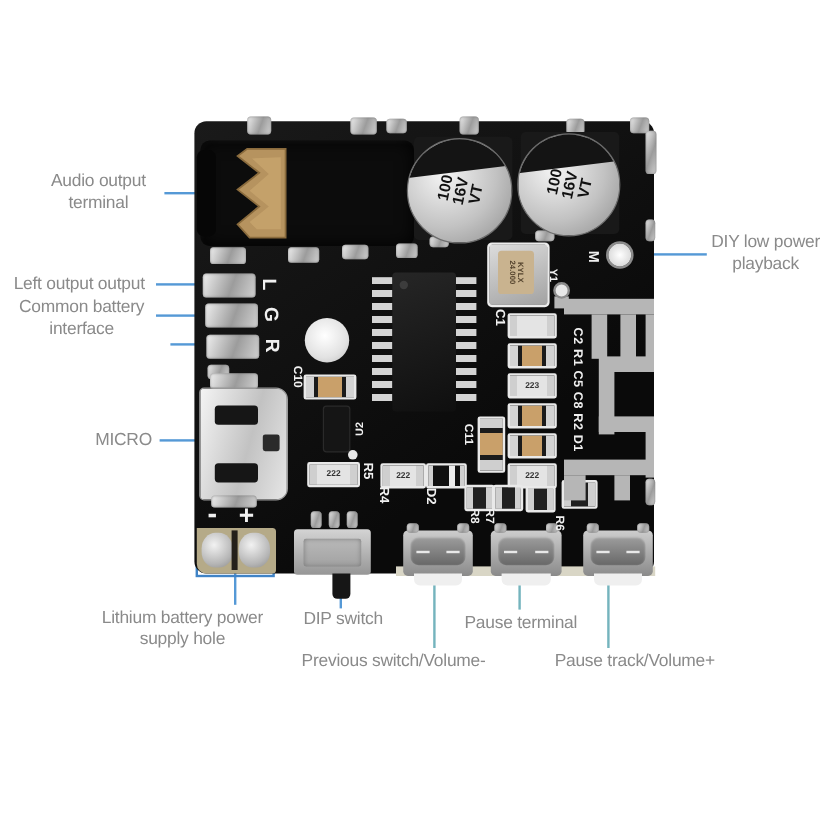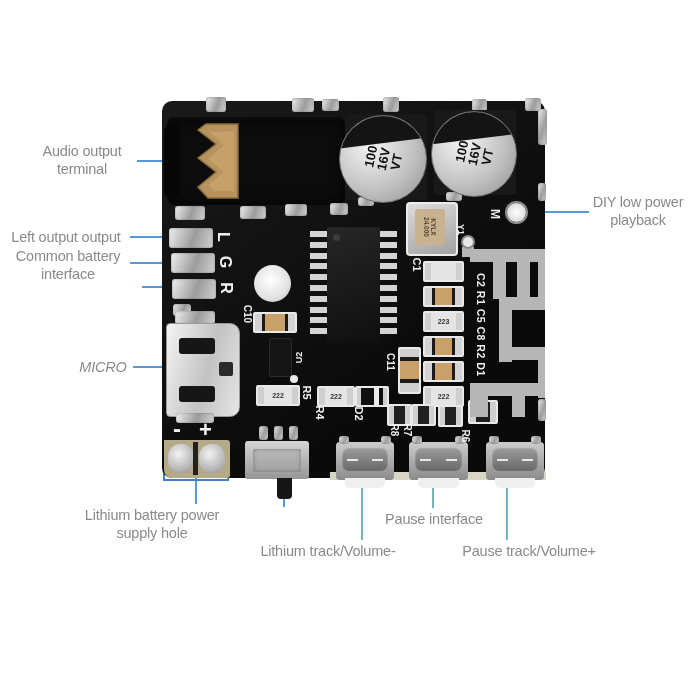--- a/index.html
+++ b/index.html
@@ -44,25 +44,26 @@
 </head>
 <body>
 
 <div class="stage">
 
   <div class="callout" style="left:17px;top:143px;width:130px;">Audio output
 terminal</div>
   <div class="callout" style="left:2px;top:229px;width:128px;">Left output output</div>
   <div class="callout" style="left:2px;top:248px;width:132px;">Common battery
 interface</div>
-  <div class="callout" style="left:58px;top:359px;width:90px;font-style:italic;">MICRO</div>
+  <div class="callout" style="left:58px;top:359px;width:90px;">MICRO</div>
   <div class="callout" style="left:58px;top:507px;width:188px;">Lithium battery power
 supply hole</div>
-  <div class="callout" style="left:234px;top:543px;width:188px;">Lithium track/Volume-</div>
-  <div class="callout" style="left:358px;top:511px;width:152px;">Pause interface</div>
+  <div class="callout" style="left:230px;top:508px;width:112px;">DIP switch</div>
+  <div class="callout" style="left:234px;top:543px;width:188px;">Previous switch/Volume-</div>
+  <div class="callout" style="left:358px;top:511px;width:152px;">Pause terminal</div>
   <div class="callout" style="left:438px;top:543px;width:182px;">Pause track/Volume+</div>
   <div class="callout" style="left:576px;top:194px;width:124px;">DIY low power
 playback</div>
 
   <div class="lh" style="left:137px;top:160px;width:94px;"></div>
   <div class="lh" style="left:130px;top:236px;width:63px;"></div>
   <div class="lh" style="left:130px;top:262px;width:66px;"></div>
   <div class="lh" style="left:142px;top:286px;width:57px;"></div>
   <div class="lh" style="left:133px;top:366px;width:64px;"></div>
   <div class="lh" style="left:527px;top:211px;width:62px;"></div>

